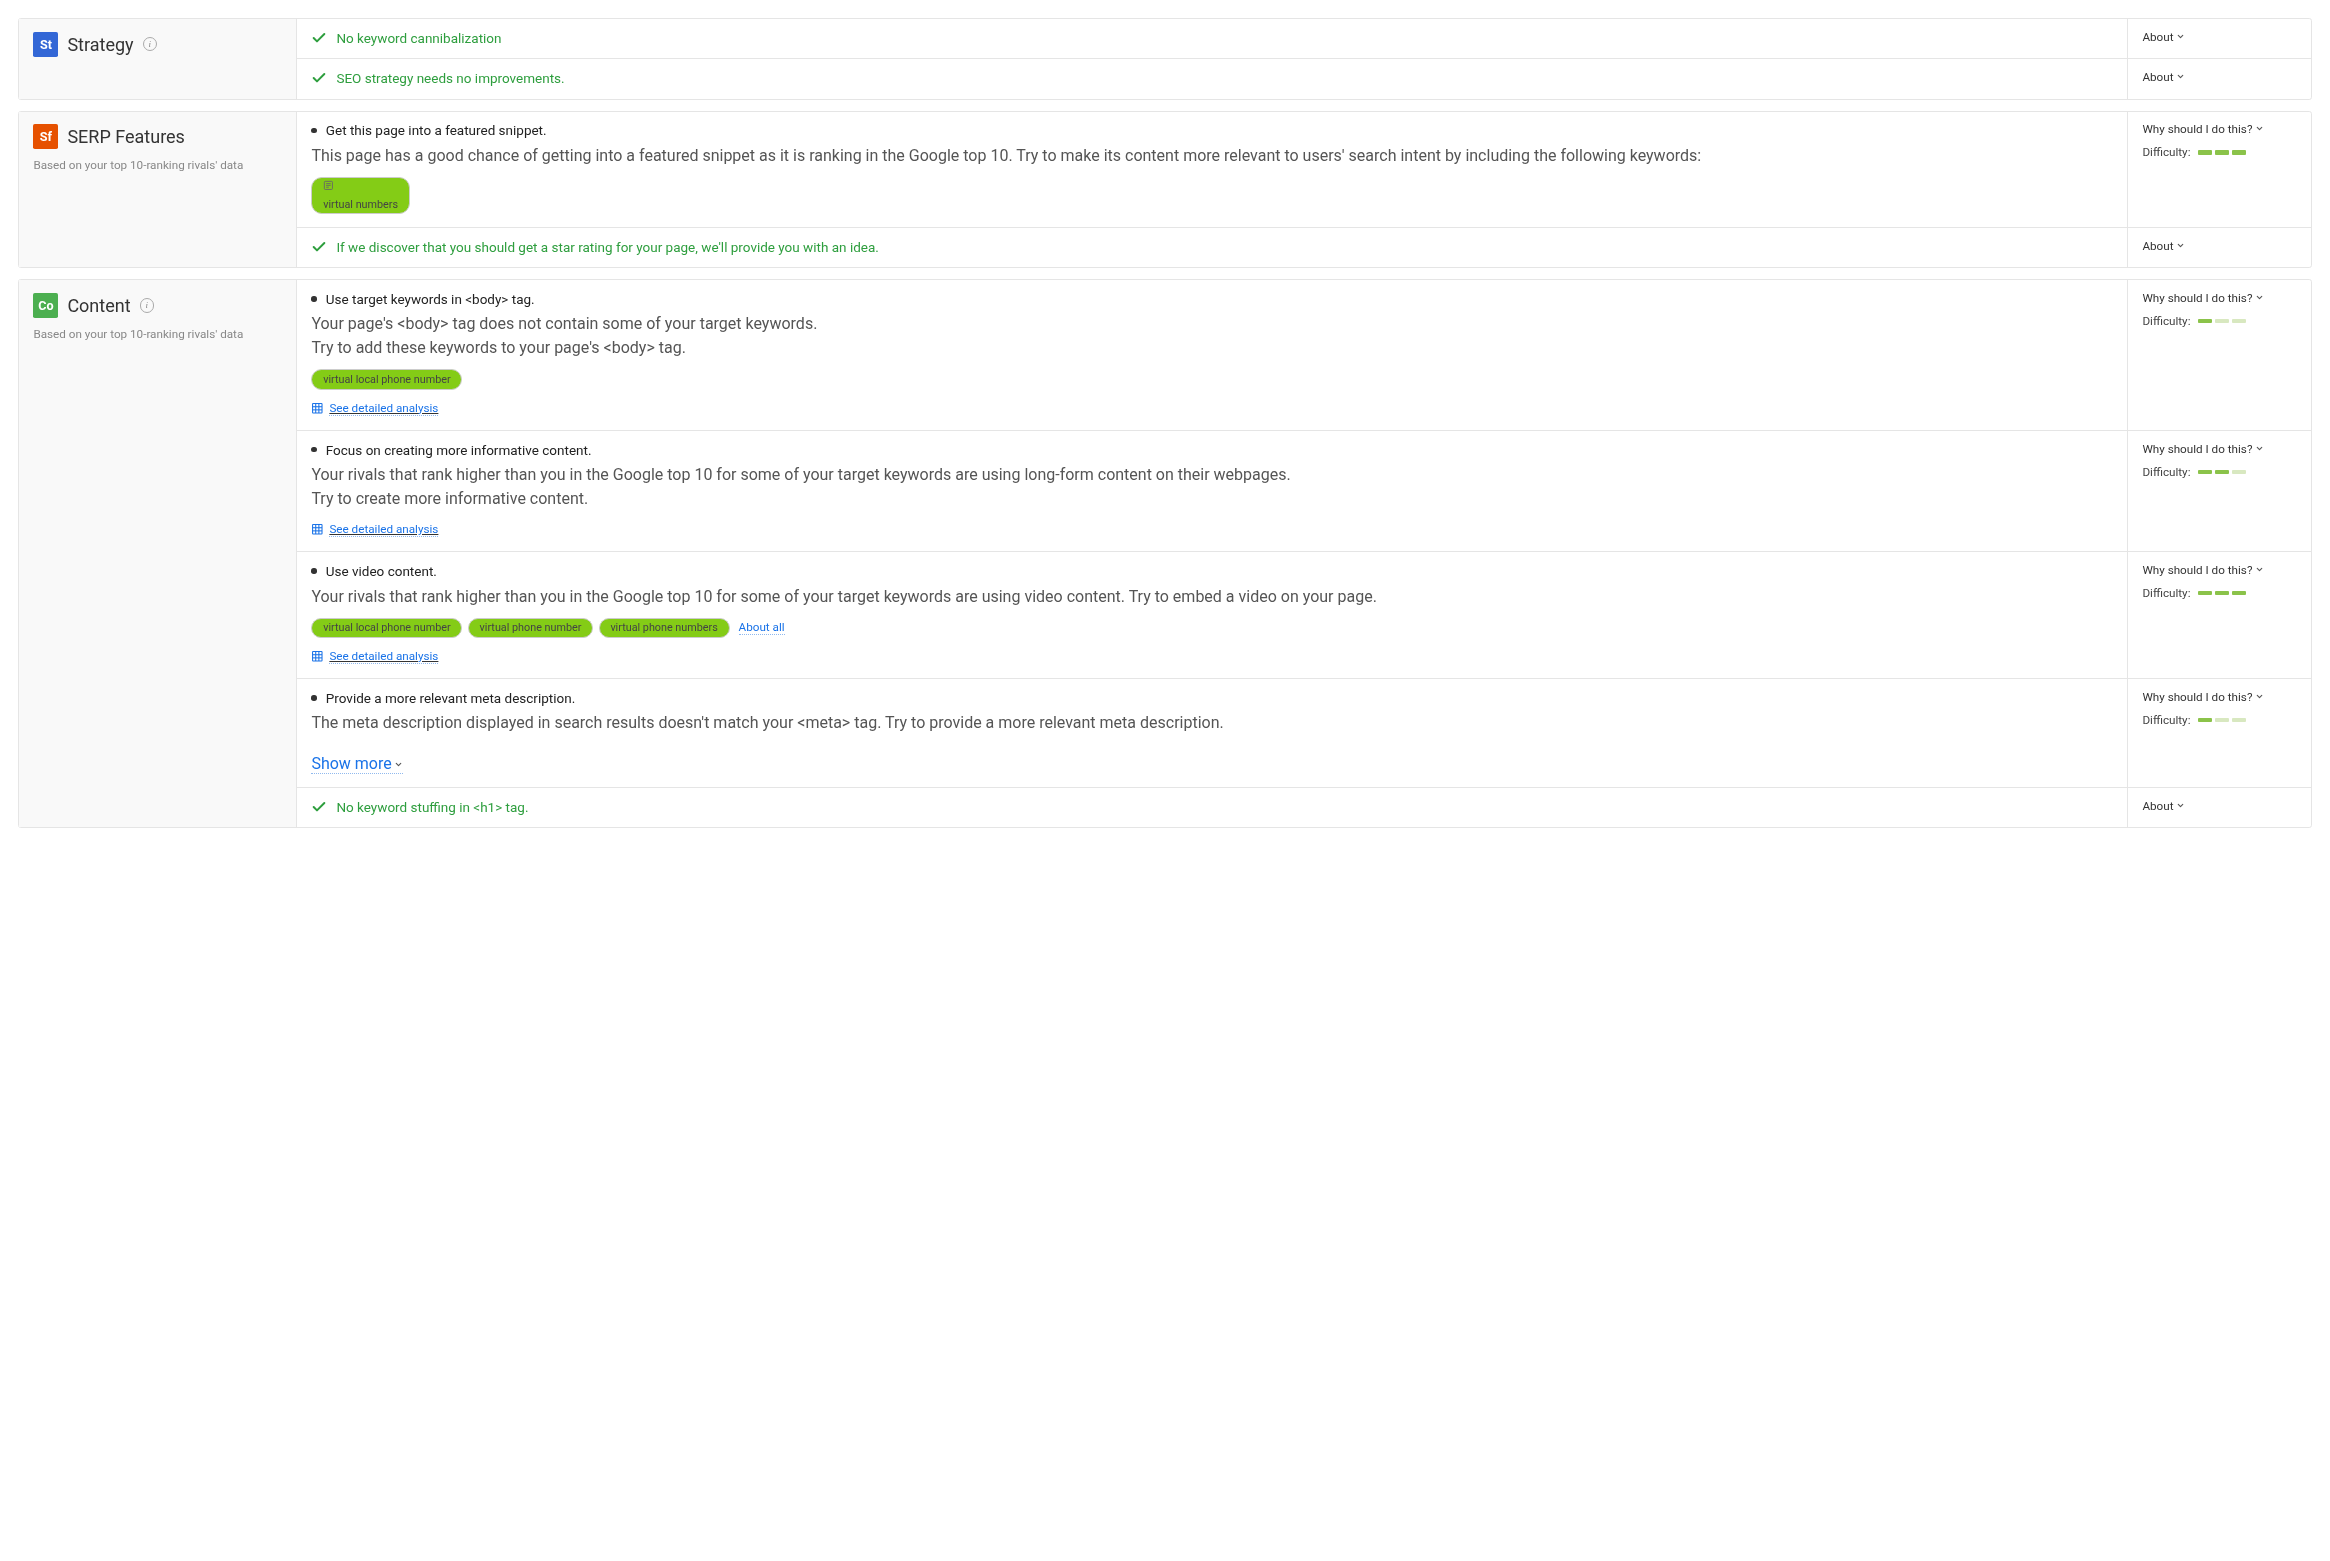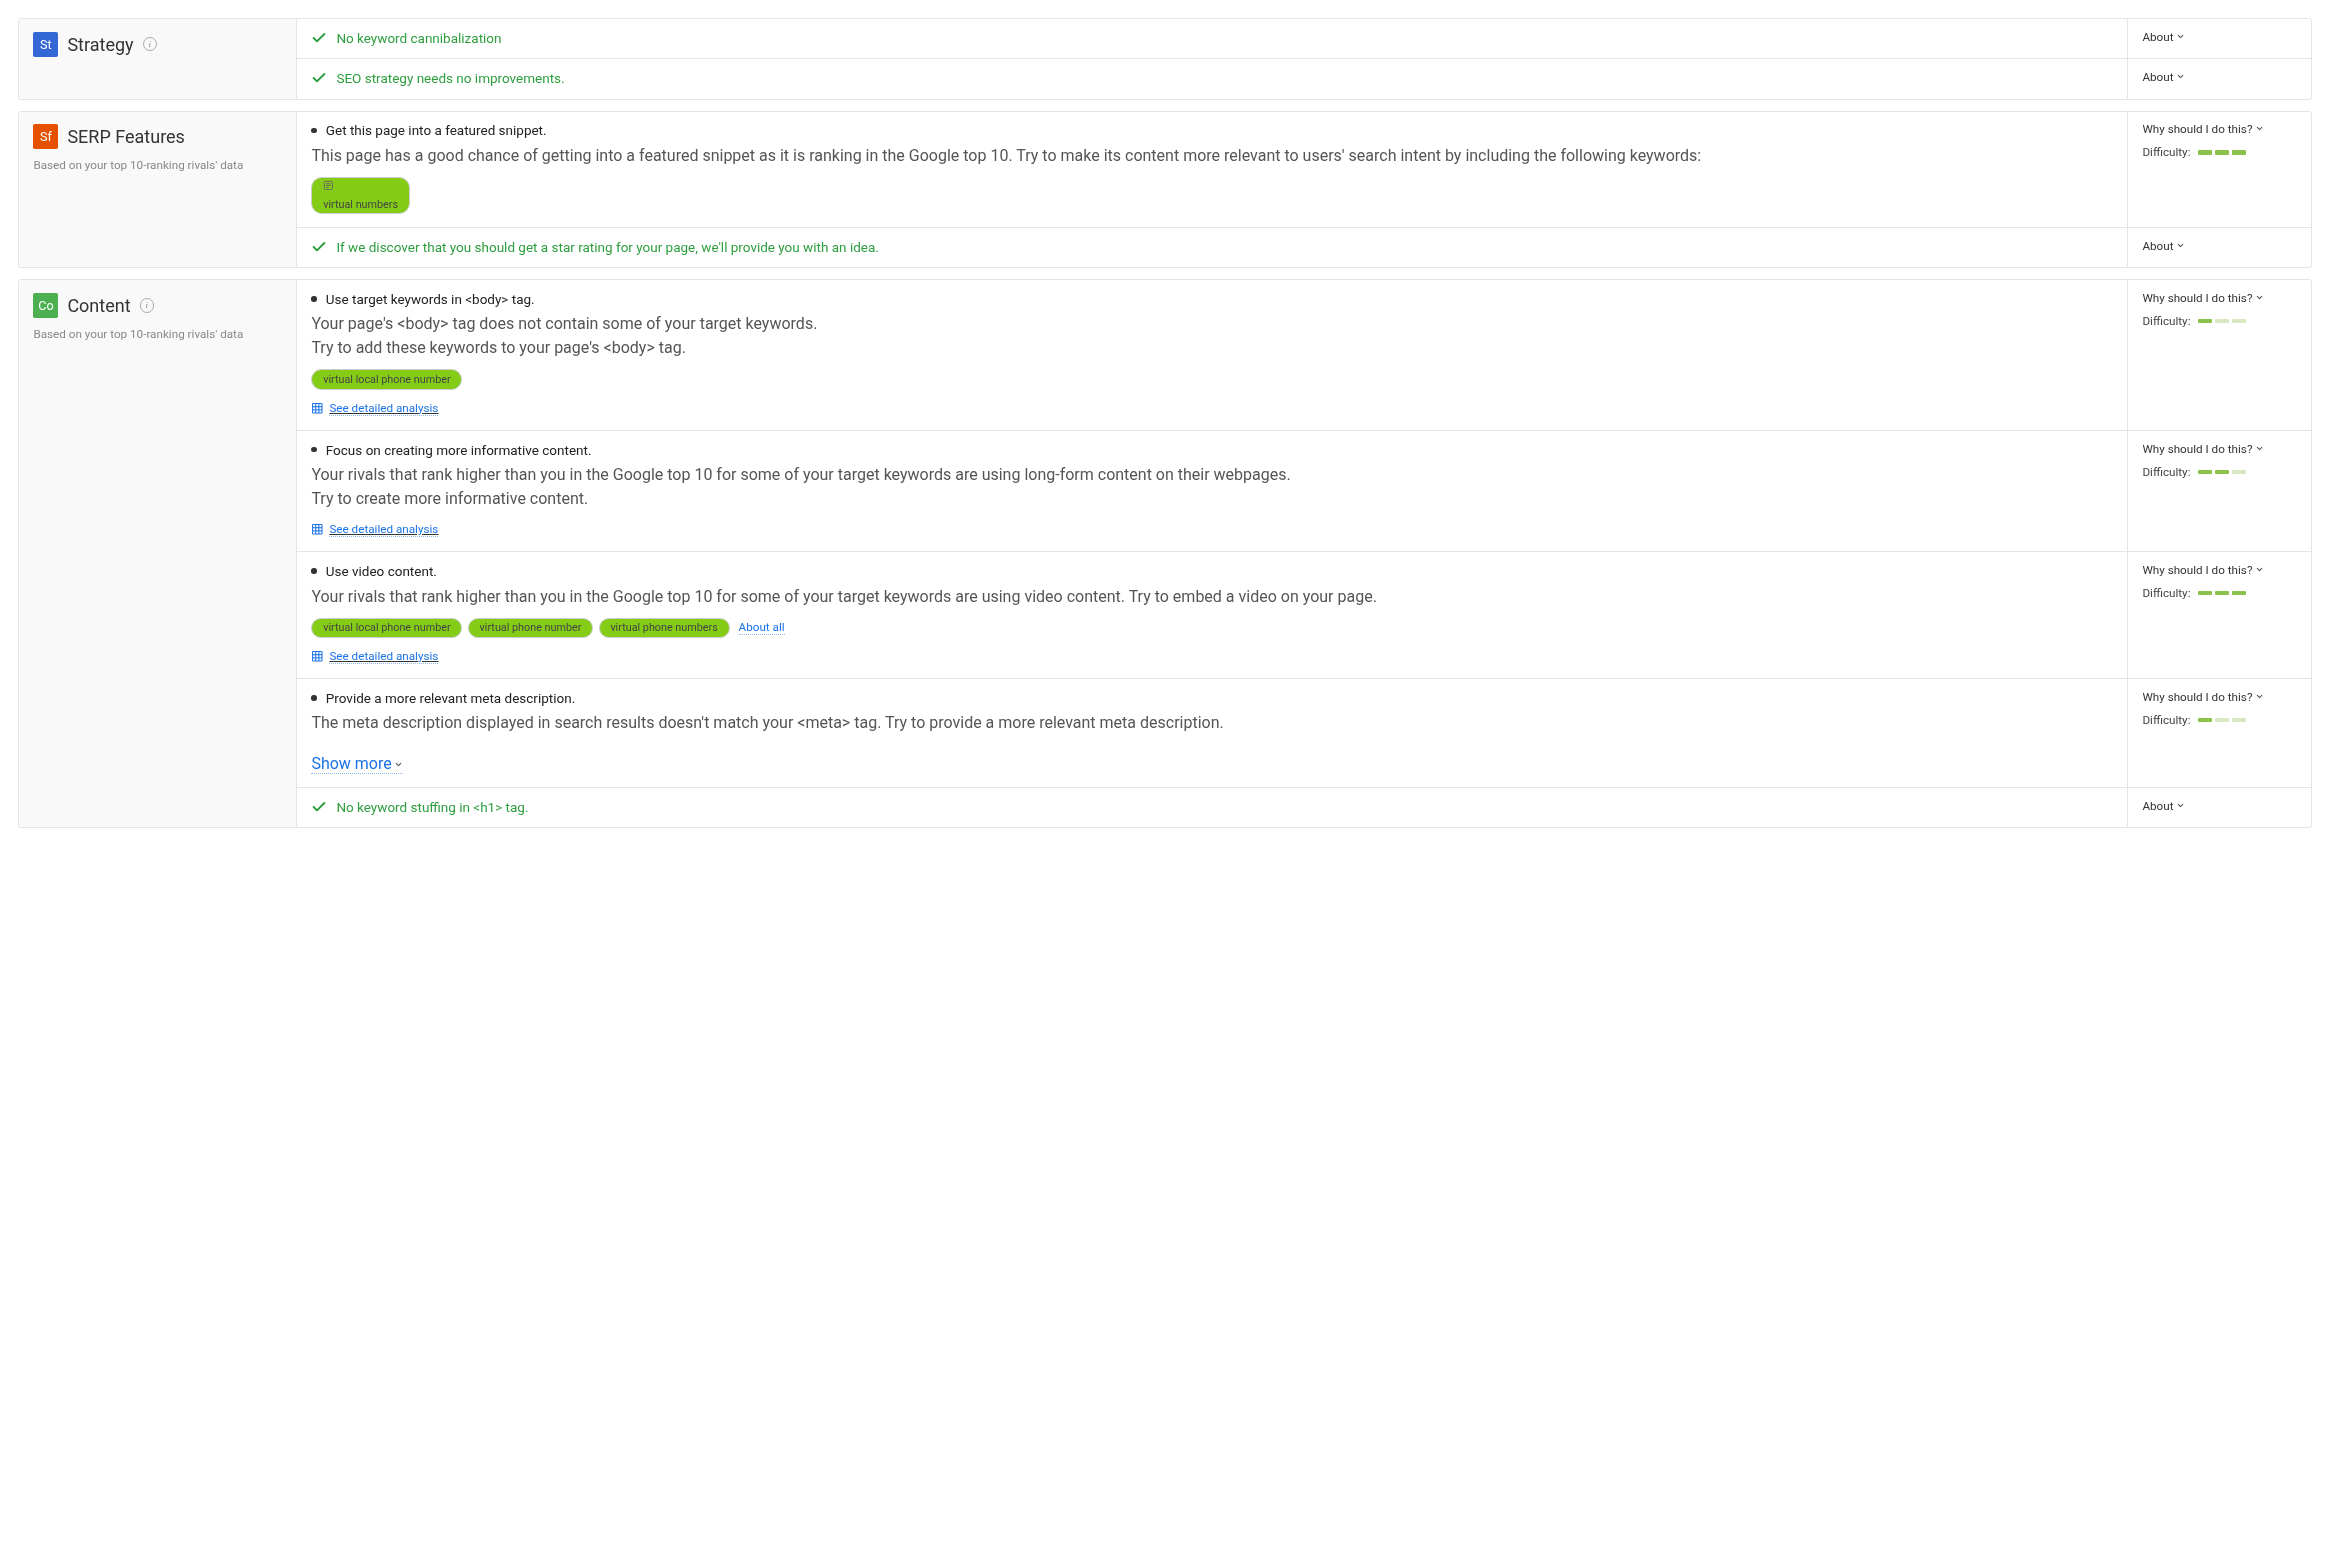--- a/index.html
+++ b/index.html
@@ -30,21 +30,21 @@
     gap: 9px;
   }
   .badge {
     width: 25px;
     height: 25px;
     border-radius: 1.8px;
     display: flex;
     align-items: center;
     justify-content: center;
     color: #fff;
-    font-weight: 400;
+    font-weight: 700;
     font-size: 12.6px;
     flex-shrink: 0;
   }
   .badge-blue { background: #3367d6; }
   .badge-orange { background: #e65100; text-align: right; }
   .badge-green { background: #4caf50; }
   .section-title {
     font-size: 18px;
     font-weight: 400;
     color: #333;

